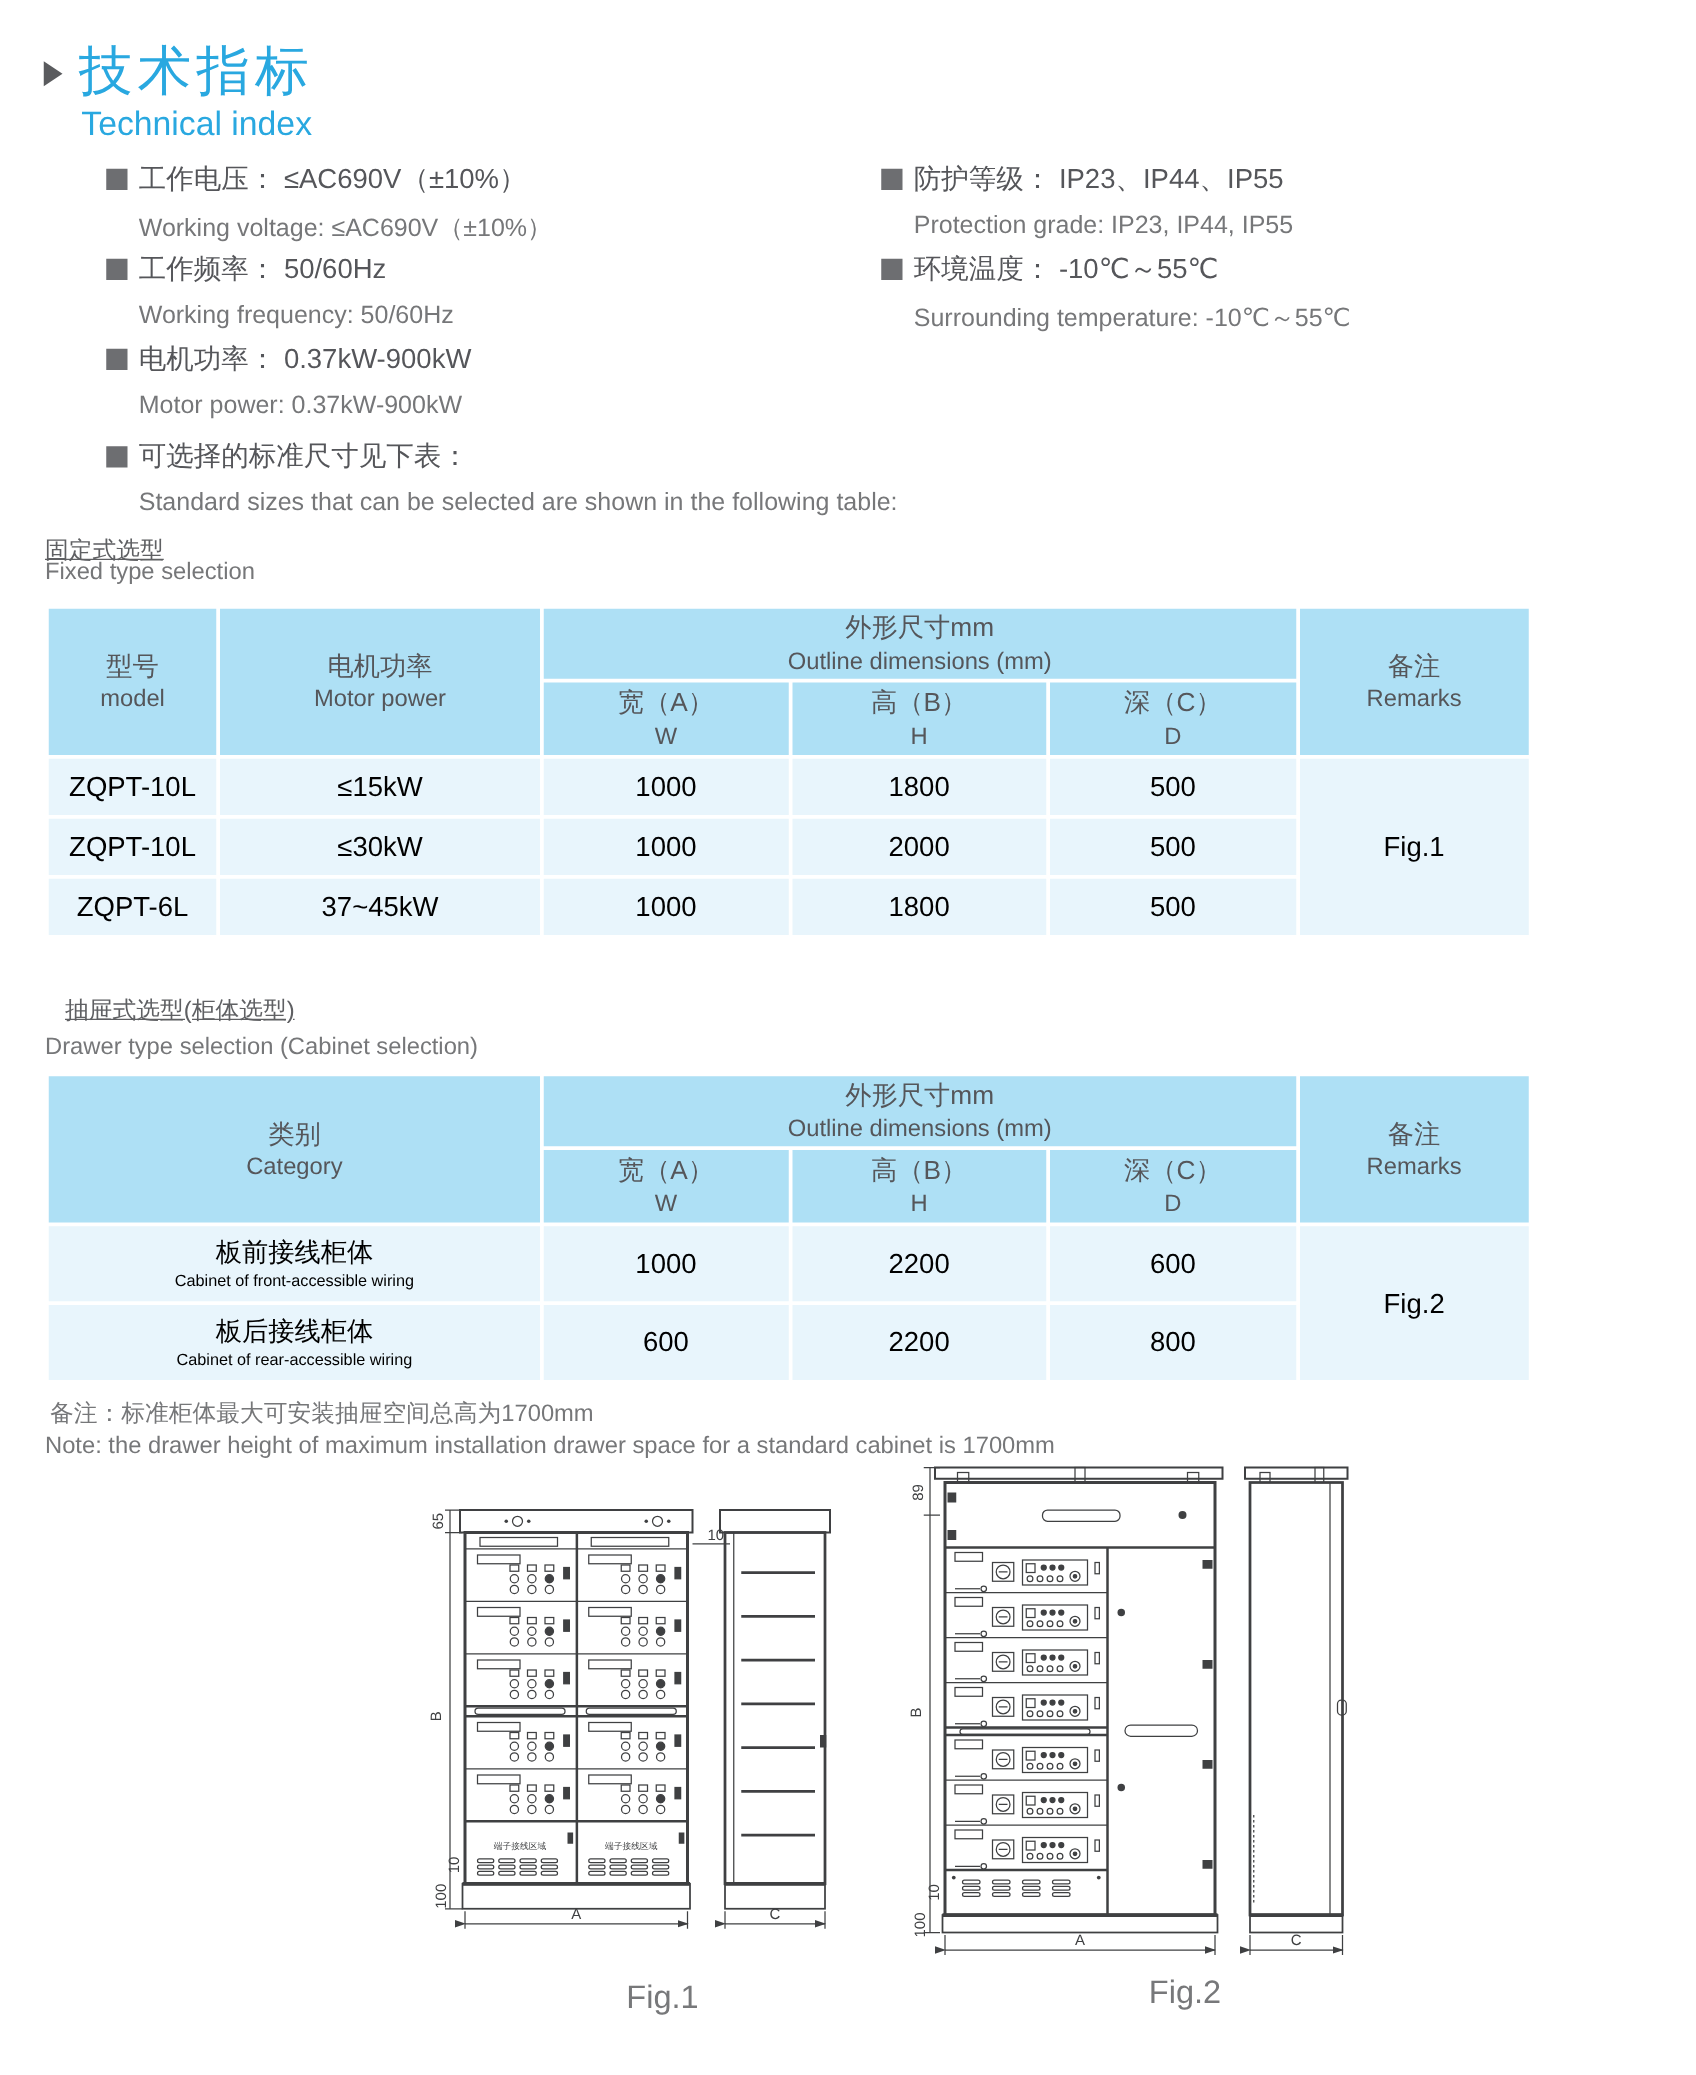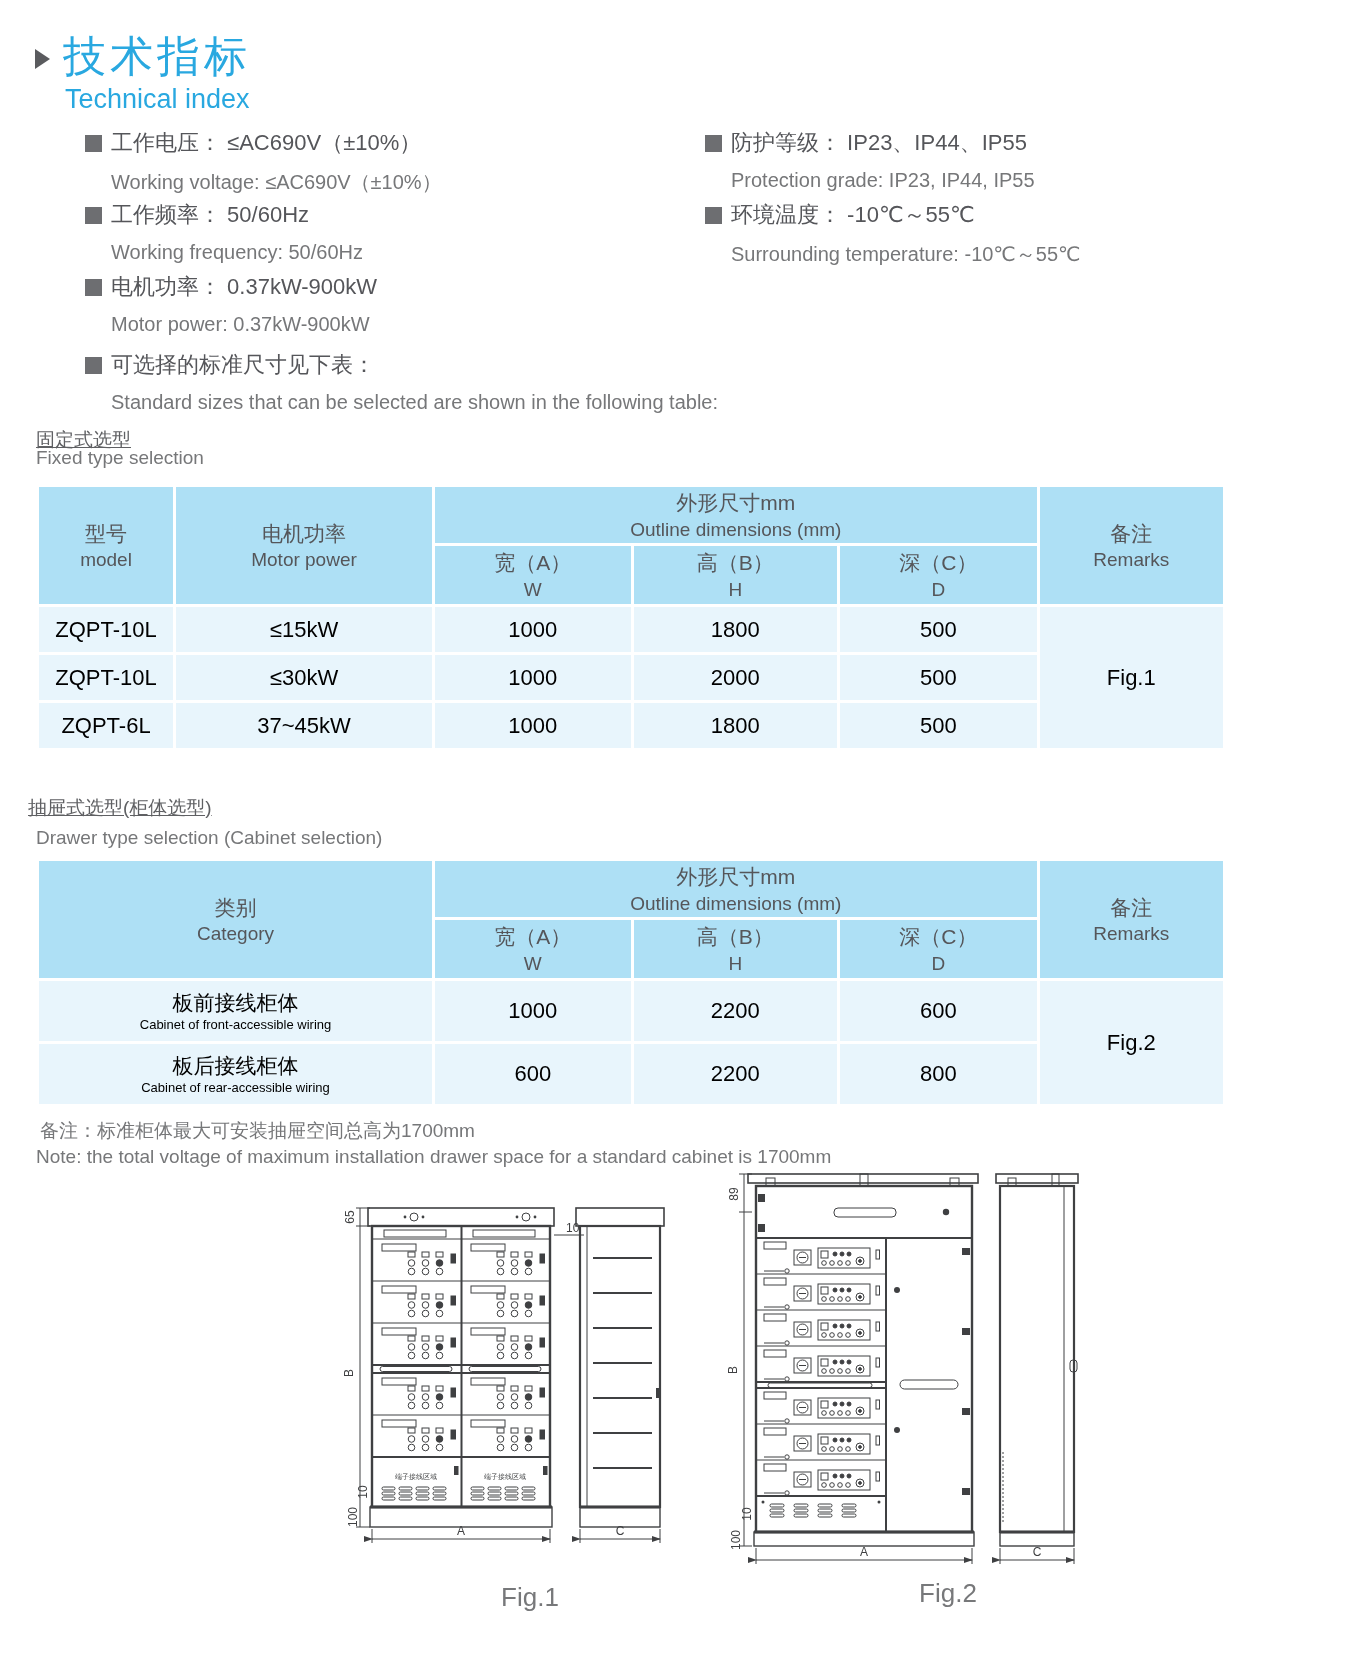--- a/index.html
+++ b/index.html
@@ -144,21 +144,21 @@
   <tr style="height:45px">
     <td class="num">ZQPT-6L</td>
     <td class="num">37~45kW</td>
     <td class="num">1000</td>
     <td class="num">1800</td>
     <td class="num">500</td>
   </tr>
 </tbody>
   </table>
 
-<div class="sec-cn" style="left:28px;top:795px;">抽屉式选型(柜体选型)</div>
+<div class="sec-cn" style="left:52px;top:795px;">抽屉式选型(柜体选型)</div>
 <div class="sec-en" style="left:36px;top:827px;">Drawer type selection (Cabinet selection)</div>
 
 <table class="spec-table" style="top:858px;width:1190px;">
   <colgroup>
       <col style="width:390px">
       <col style="width:194px">
       <col style="width:202px">
       <col style="width:195px">
       <col style="width:182px">
     </colgroup>
@@ -207,21 +207,21 @@
       <div class="cell-en">Cabinet of rear-accessible wiring</div>
     </td>
     <td class="num">600</td>
     <td class="num">2200</td>
     <td class="num">800</td>
   </tr>
 </tbody>
   </table>
 
 <div class="note-cn" style="left:40px;top:1118px;">备注：标准柜体最大可安装抽屉空间总高为1700mm</div>
-<div class="note-en" style="left:36px;top:1146px;">Note: the total voltage of maximum installation drawer space for a standard cabinet is 1700mm</div>
+<div class="note-en" style="left:36px;top:1146px;">Note: the drawer height of maximum installation drawer space for a standard cabinet is 1700mm</div>
 
 <svg class="abs" style="left:330px;top:1138px;" width="372" height="436" viewBox="0 0 372 436">
   <defs>
     <g id="f1d" stroke="#3f4042" fill="none" stroke-width="1">
       <rect x="10" y="5" width="34" height="7"></rect>
       <rect x="36" y="13" width="7" height="5"></rect>
         <rect x="50" y="13" width="7" height="5"></rect>
         <rect x="64" y="13" width="7" height="5"></rect>
       <circle cx="39.5" cy="24" r="3.3"></circle>
         <circle cx="53.5" cy="24" r="3.3"></circle>

